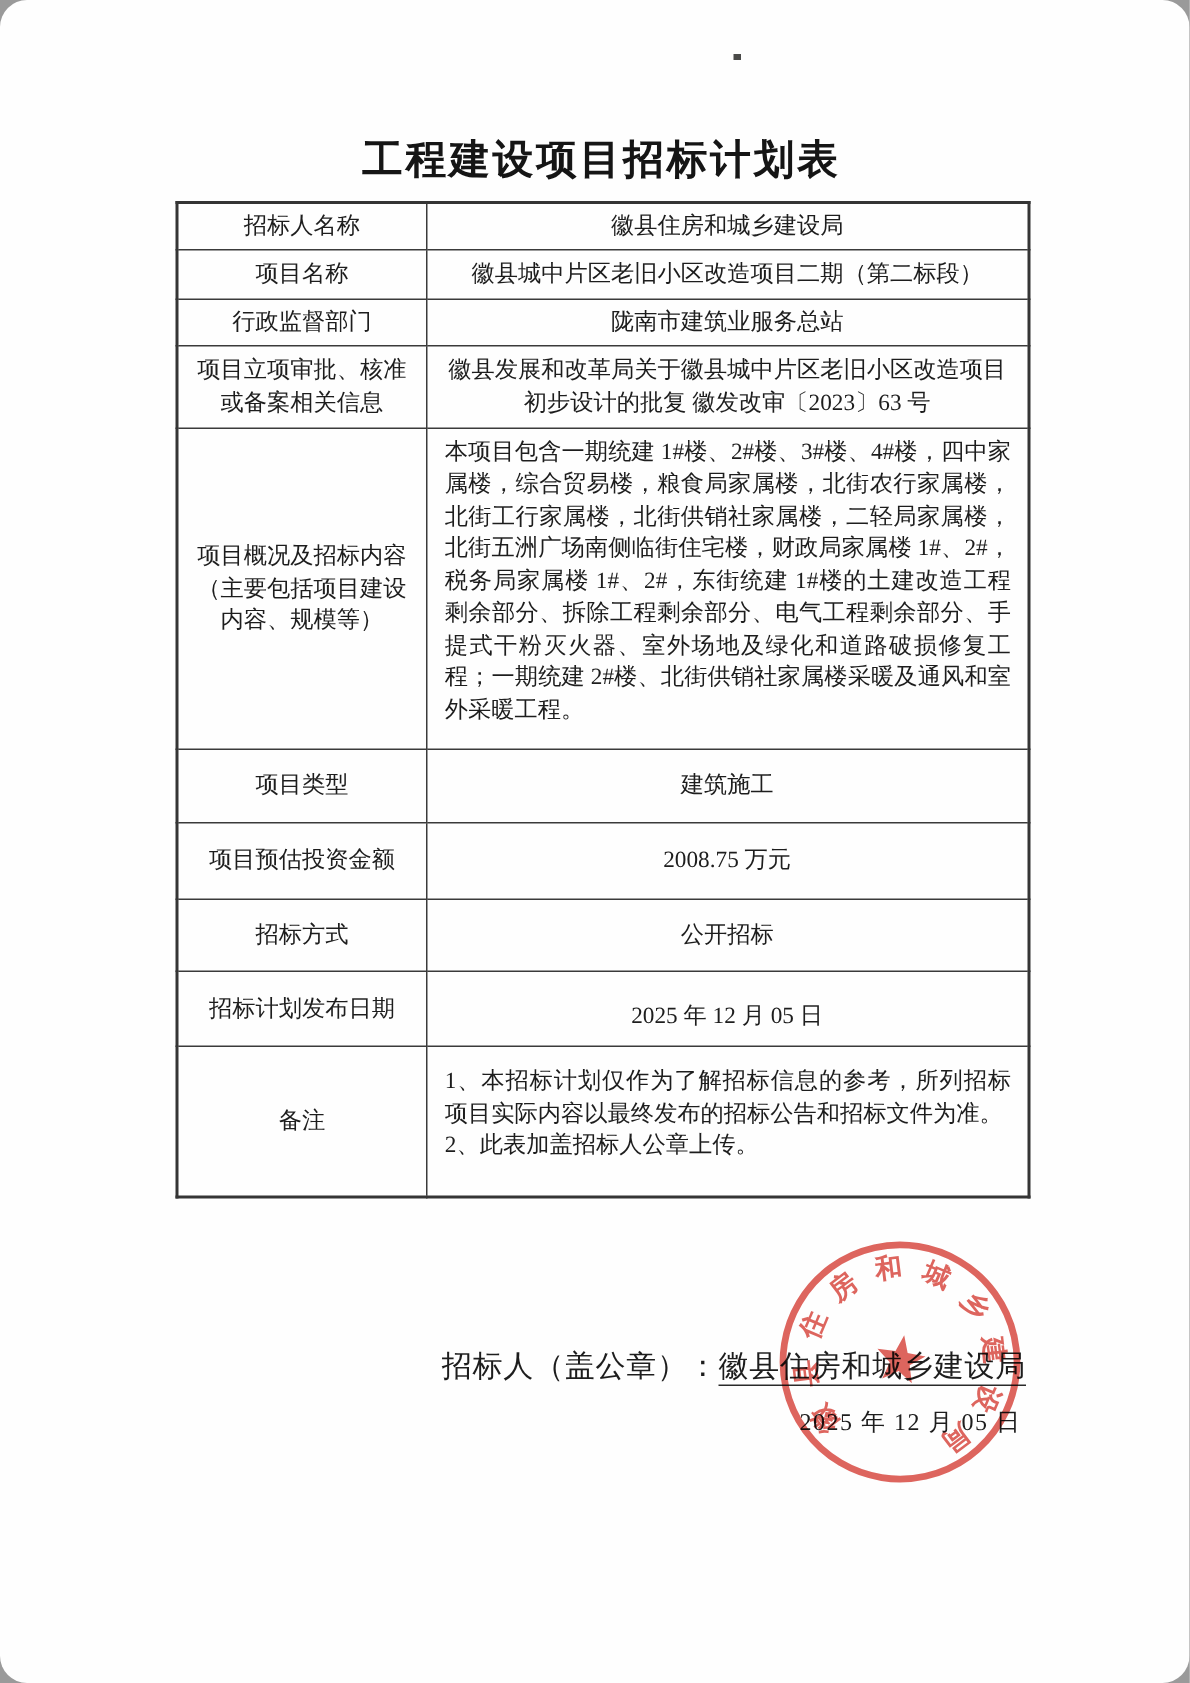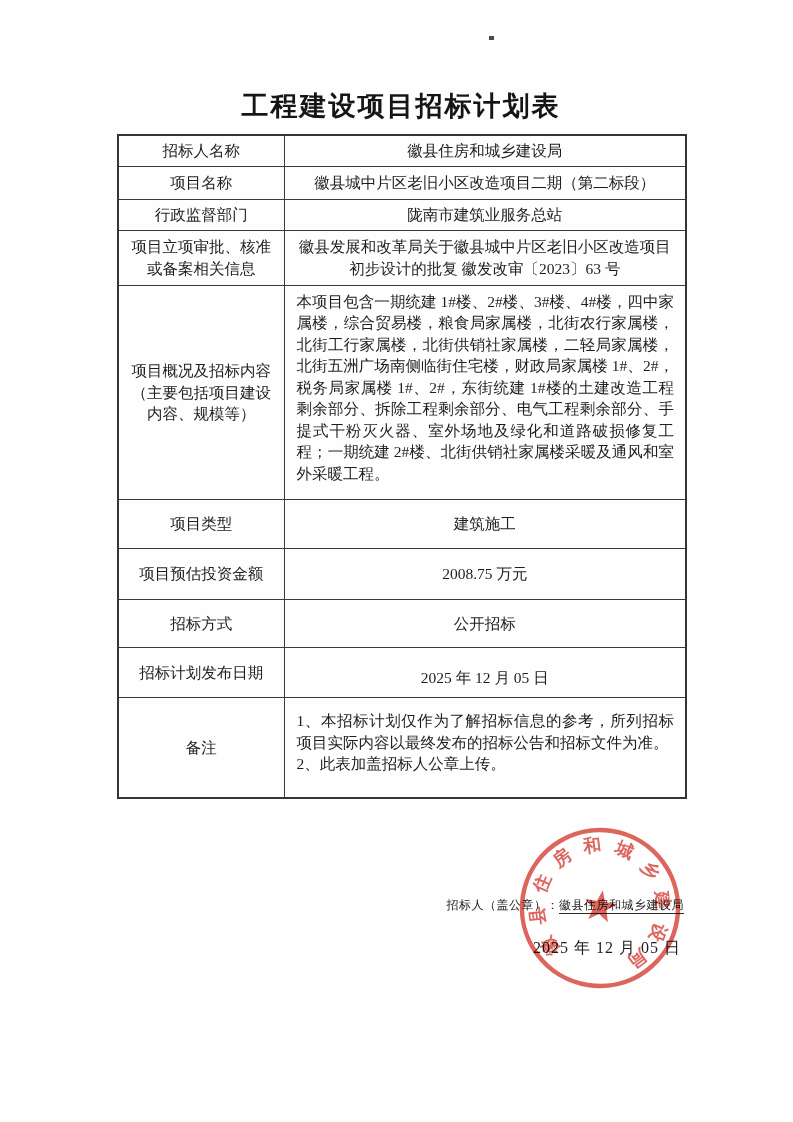--- a/index.html
+++ b/index.html
@@ -1,20 +1,20 @@
 <!DOCTYPE html>
 <html><head>
 <meta charset="utf-8">
 <style>
   * { margin:0; padding:0; box-sizing:border-box; }
   html,body { background:#9a9a9a; }
   .page {
     position:relative; width:793px; height:1122px; margin:0 auto;
     background:#fefefe; overflow:hidden;
-    font-family:"Liberation Serif", serif; color:#1d1d1d;
+    font-family:"Liberation Serif", serif; color:#1d1d1d;border-radius:18px;
   }
   .speck { position:absolute; width:5px; height:4px; background:#4a4a48; }
   .doc-title {
     position:absolute; top:88px; left:117px; width:568px;
     text-align:center; font-family:"Liberation Sans", sans-serif;
     font-weight:bold; font-size:27px; letter-spacing:2px; color:#151515;
   }
   table.doc {
     position:absolute; top:134px; left:117px; width:568px;
     border-collapse:collapse; table-layout:fixed;
@@ -25,21 +25,21 @@
     font-size:15.5px; line-height:21.5px;
     padding:3px 8px; vertical-align:middle;
     color:#1d1d1d;
   }
   td.lbl { width:166px; text-align:center; }
   td.val { width:402px; text-align:center; }
   td.val.left { text-align:justify; text-justify:inter-ideograph; padding:5px 11px 15px 12px; vertical-align:middle; }
   td.val .remark-line { text-align:justify; }
   .signature {
     position:absolute; top:897px; right:109px;
-    font-size:12px; letter-spacing:0.5px; white-space:nowrap;
+    font-size:20px; letter-spacing:0.5px; white-space:nowrap;
   }
   .signature .sig-name { border-bottom:1.5px solid #2a2a2a; padding-bottom:1px; }
   .sign-date {
     position:absolute; top:938px; right:112px;
     font-size:16px; letter-spacing:1px; white-space:nowrap;
   }
   .seal {
     position:absolute; left:516px; top:824px; width:168px; height:168px;
     transform:rotate(9deg); mix-blend-mode:multiply; opacity:0.85;
     pointer-events:none;

